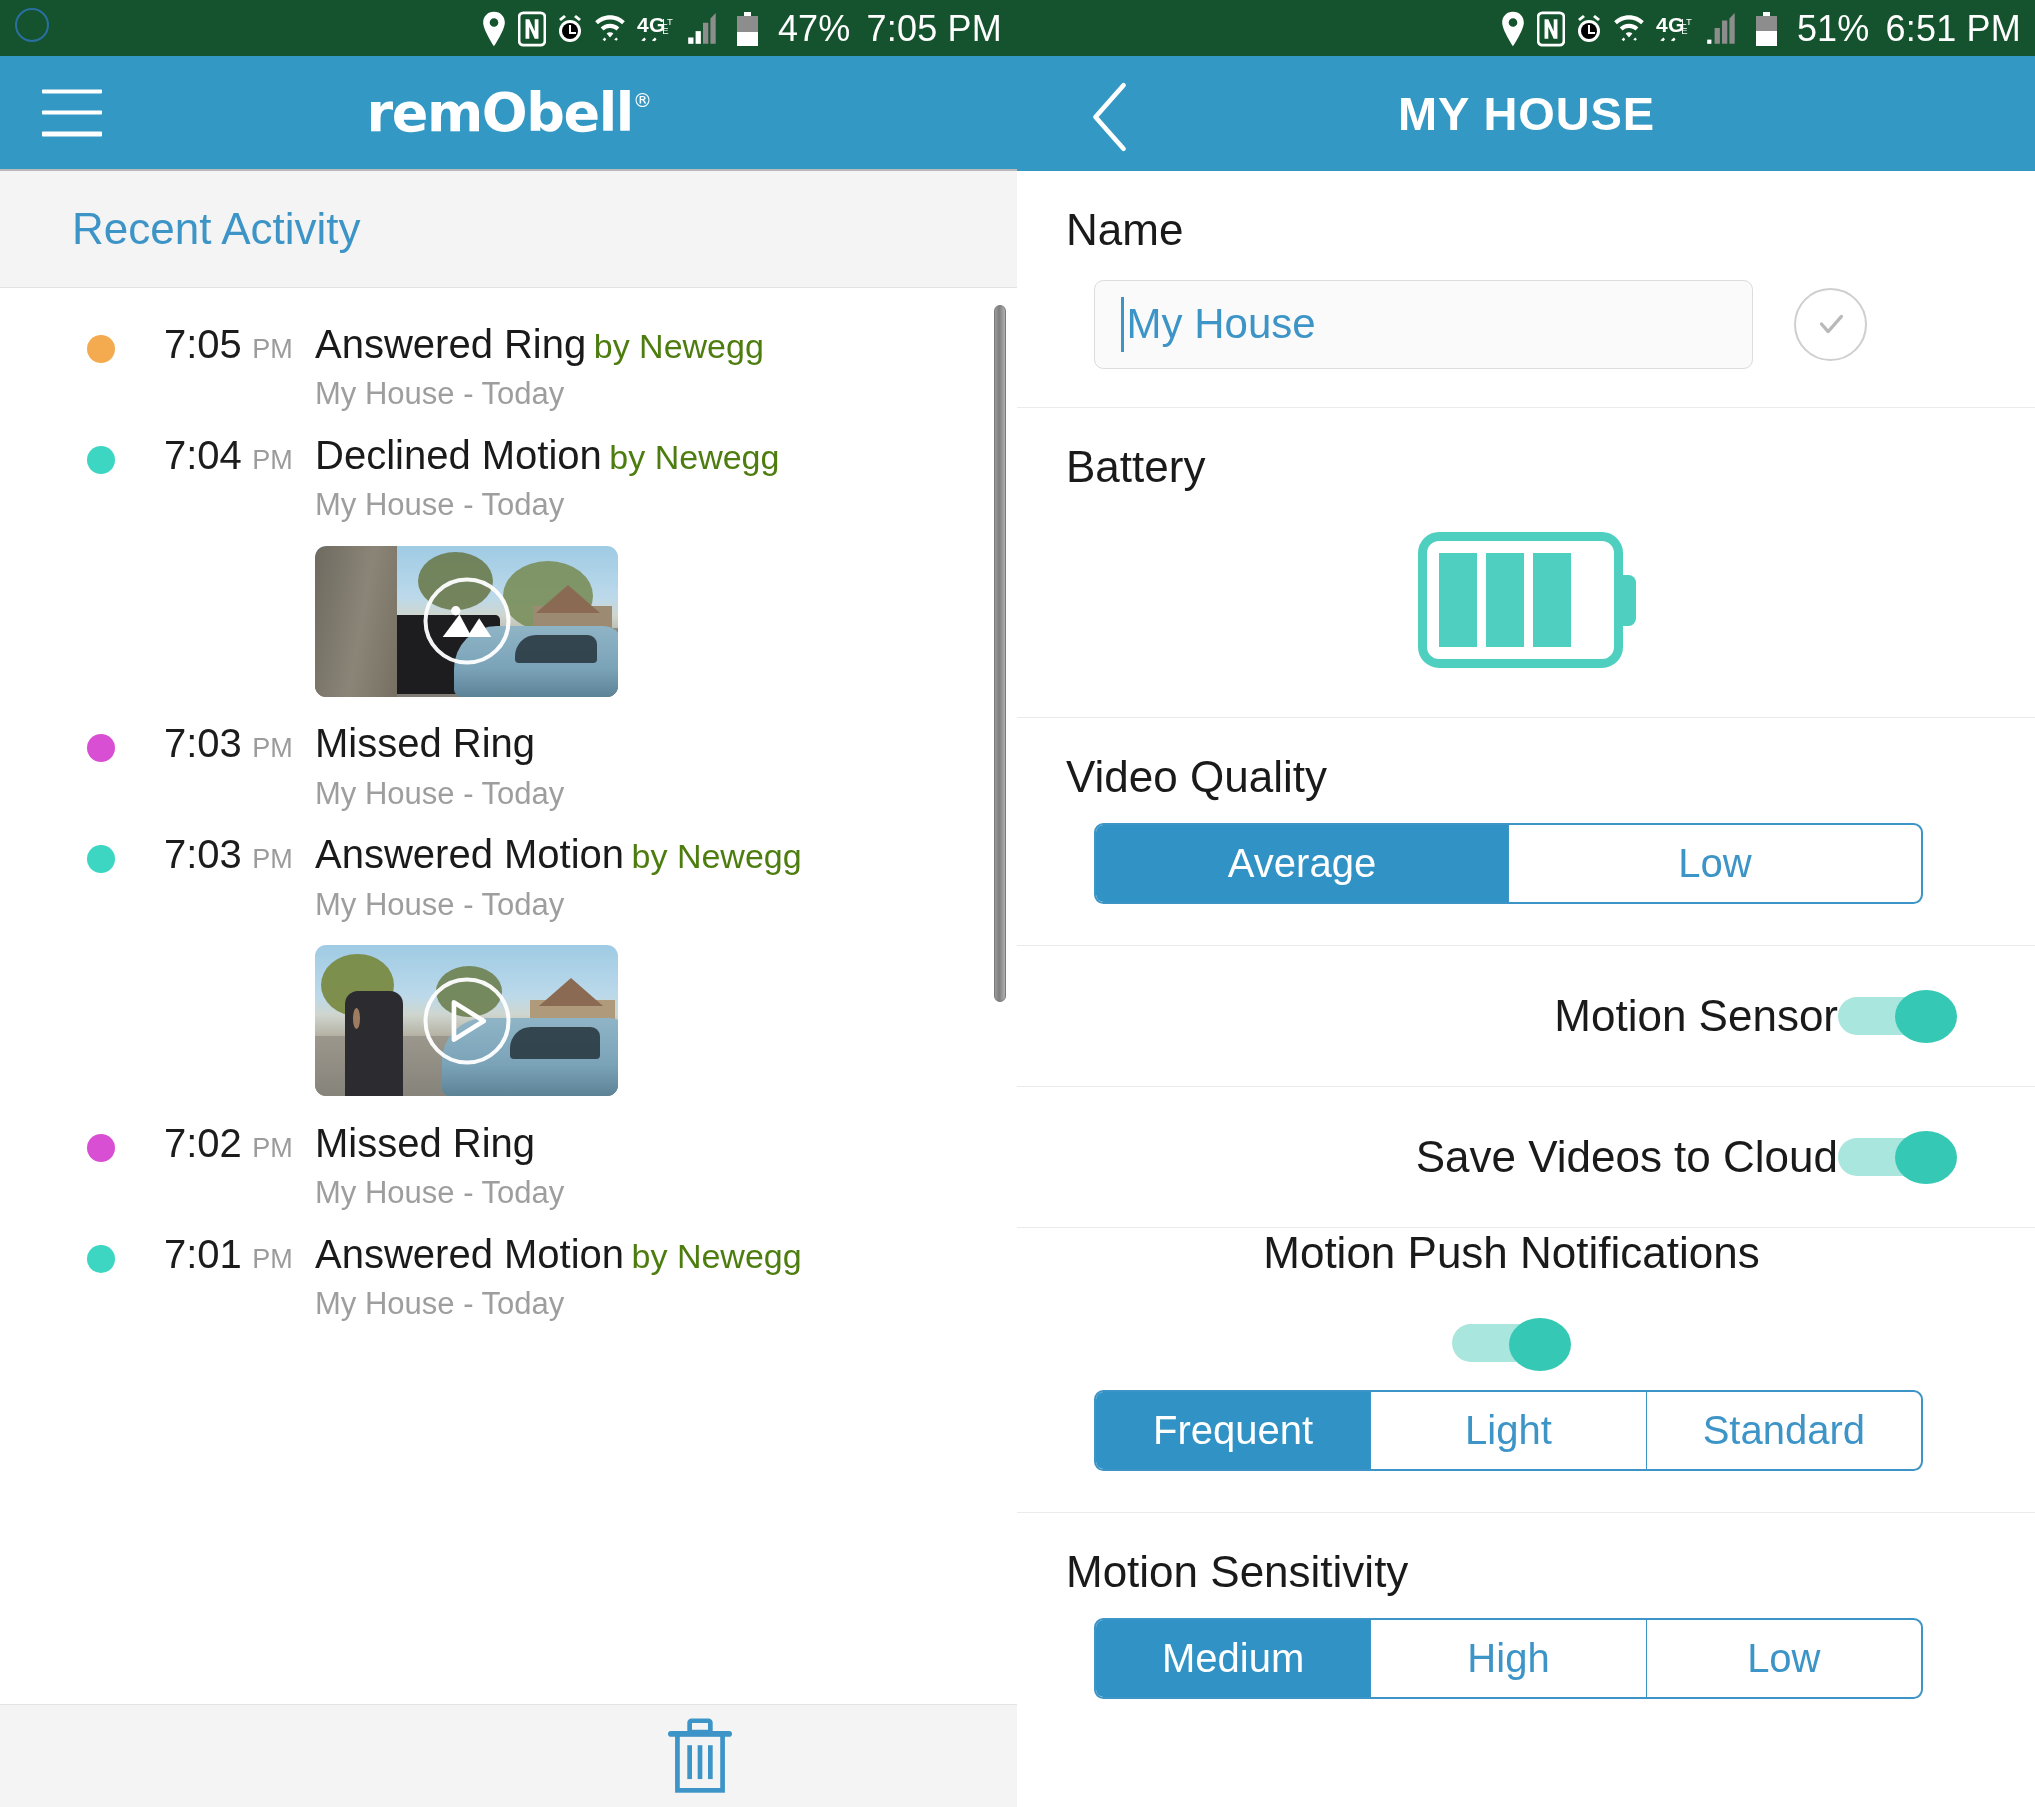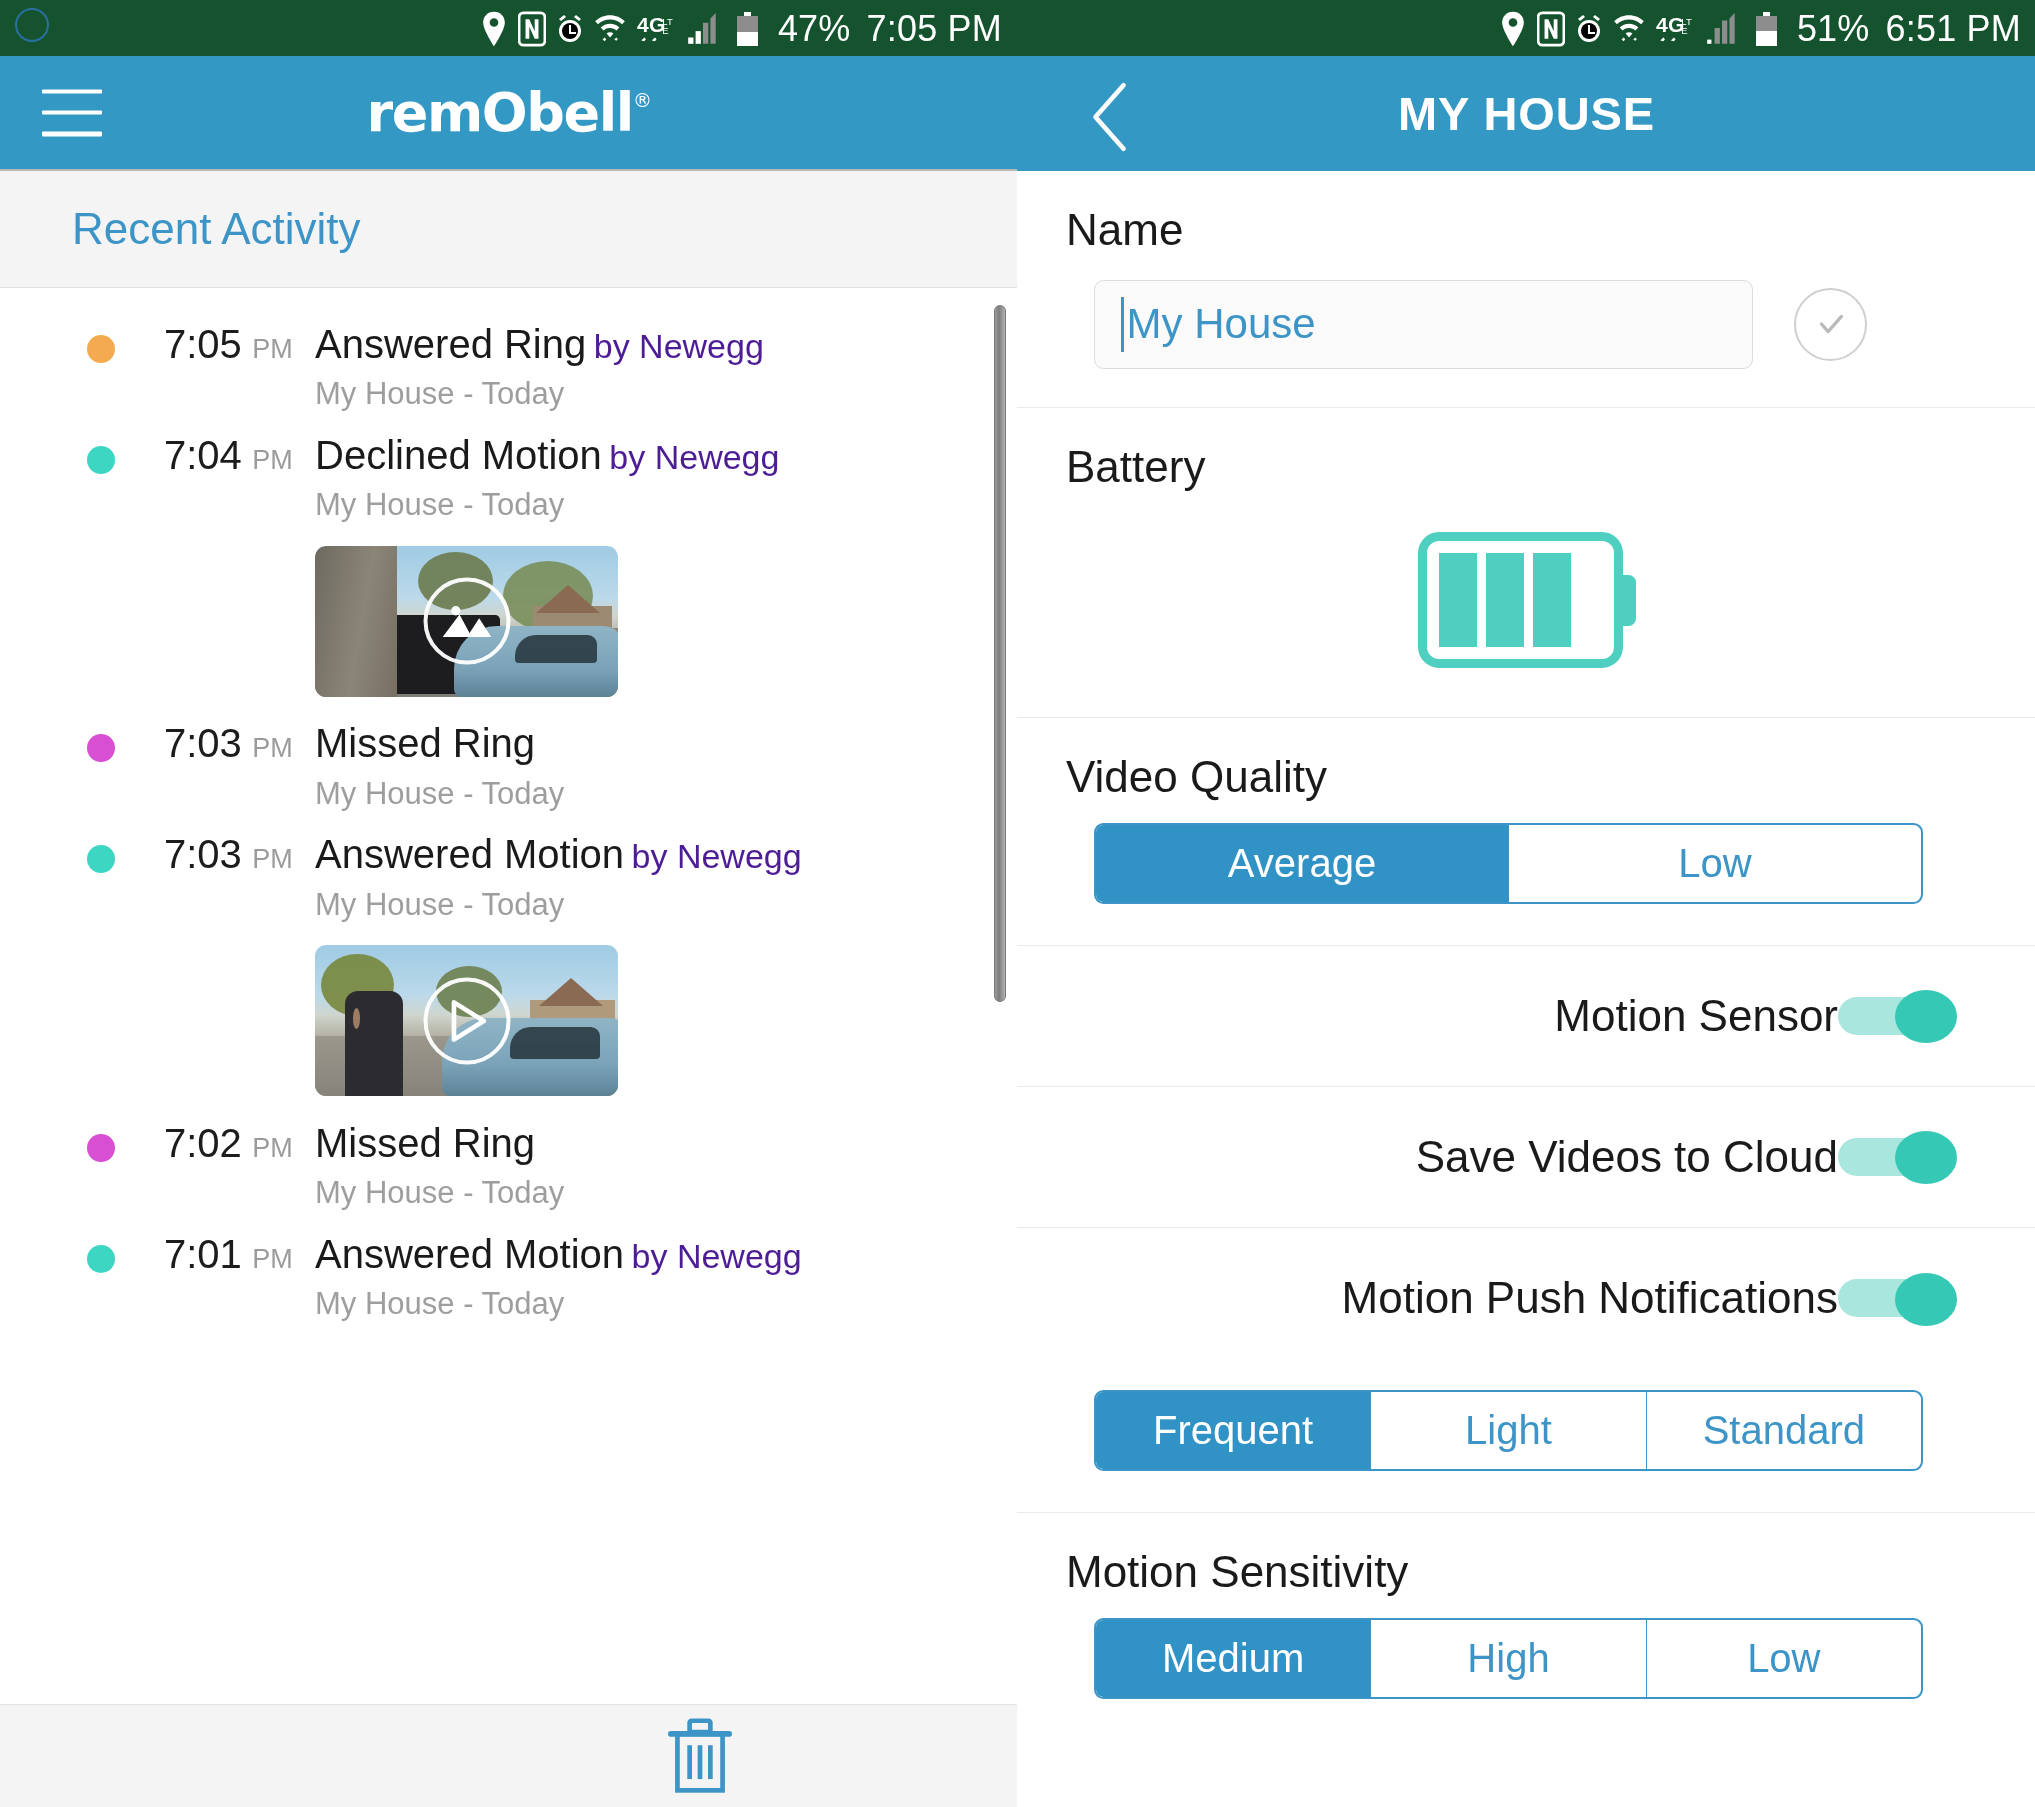--- a/index.html
+++ b/index.html
@@ -97,21 +97,21 @@
     width: 28px; height: 28px; border-radius: 50%;
     margin-top: 26px; flex: 0 0 28px;
   }
   .act-time {
     width: 200px; flex: 0 0 200px; padding-left: 49px; padding-top: 13px;
     font-size: 40px; color: #1c1c1c;
   }
   .act-time .ampm { font-size: 27px; color: #9b9b9b; margin-left: 10.4px; }
   .act-body { flex: 1; padding-top: 13px; }
   .act-title { font-size: 40px; color: #1a1a1a; }
-  .act-title .by { color: #4c1d95; font-size: 34px; margin-left: 7.5px; }
+  .act-title .by { color: #4d7c0f; font-size: 34px; margin-left: 7.5px; }
   .act-sub { font-size: 31px; color: #9e9e9e; margin-top: 9.4px; }
 
   .thumb {
     position: relative; width: 303px; height: 151px;
     border-radius: 11.3px; overflow: hidden; margin-top: 22.6px; margin-bottom: 11.3px;
     cursor: pointer;
   }
   .thumb-sky {
     position: absolute; inset: 0;
     background: linear-gradient(#9fcbe4 0%, #bcd9ea 34%, #cfd6cf 46%, #b5b2a4 60%, #8f8d86 100%);
@@ -240,21 +240,21 @@
     width: 119px; height: 51px; position: relative; cursor: pointer;
   }
   .switch-track {
     position: absolute; left: 0; top: 6.6px; width: 98px; height: 38px;
     background: #a9e6dd; border-radius: 19px;
   }
   .switch-thumb {
     position: absolute; right: 0; top: 0; width: 62px; height: 53px;
     background: #35c8b4; border-radius: 50%;
   }
-  .push-row { border-bottom: 0; }
+  .push-row { border-bottom: 0; flex-direction: column; }
   .sens-block { border-bottom: 0; }
 </style>
 </head>
 <body>
 
 <div class="screen">
 
   <div class="pane pane-left">
 
     <div class="statusbar">

